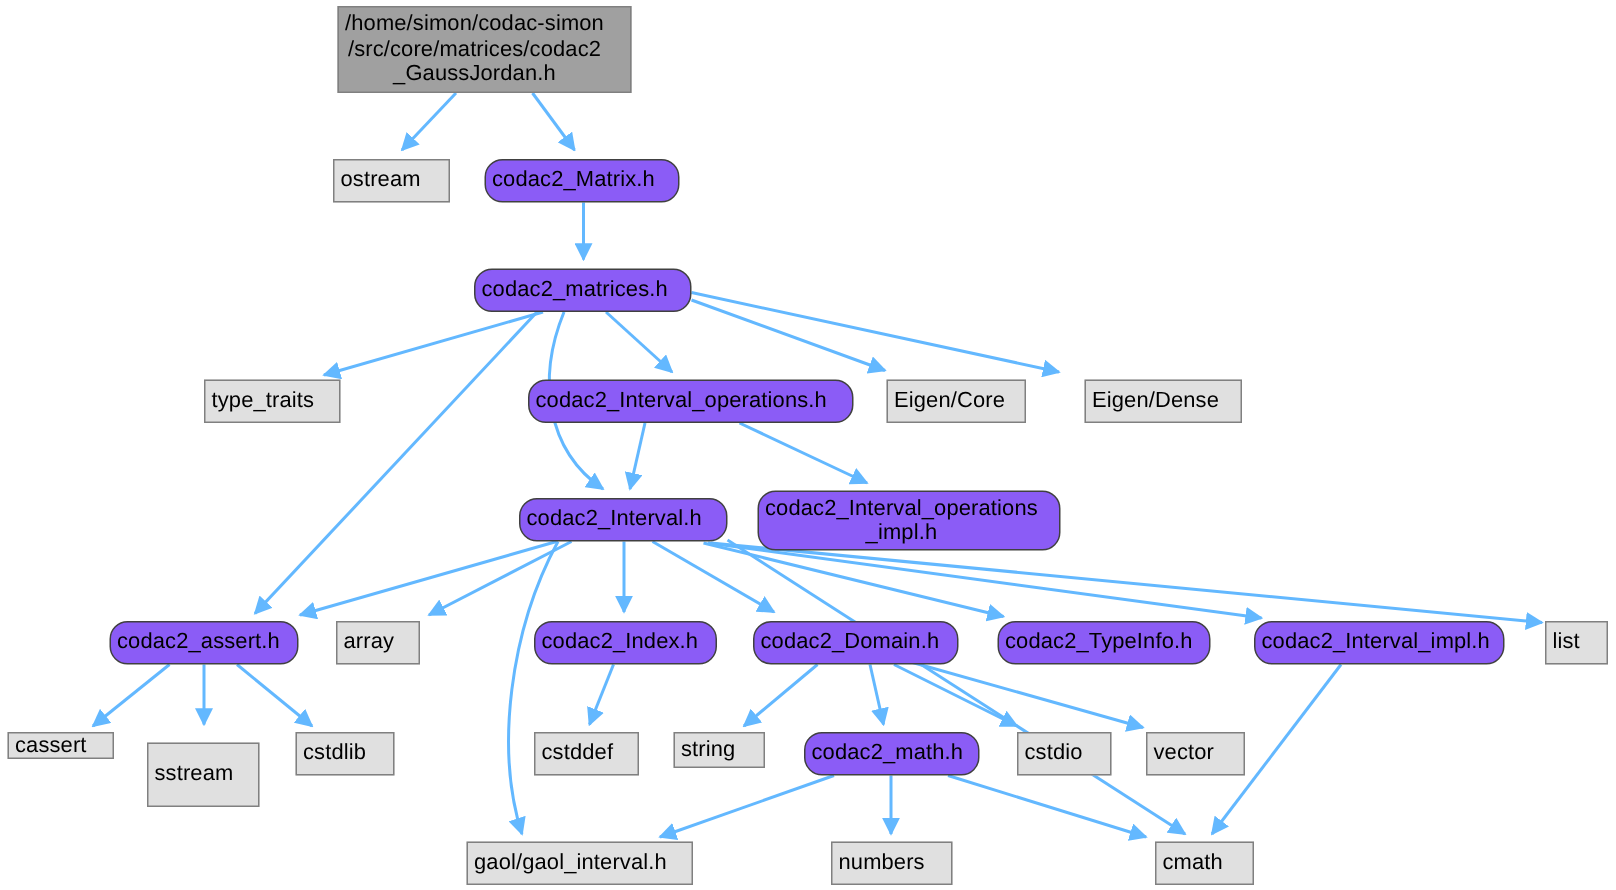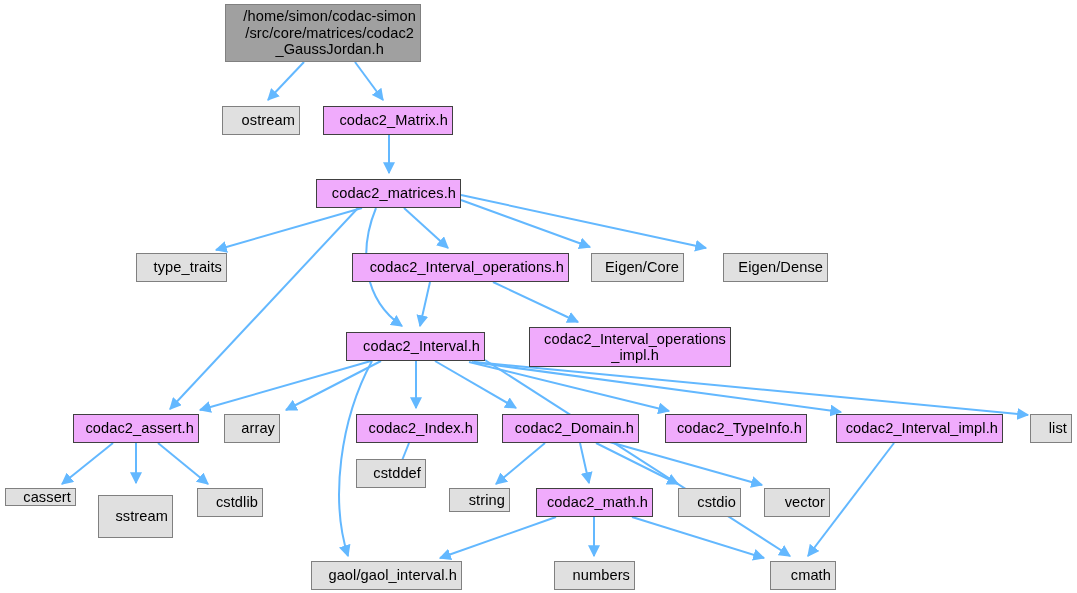--- a/index.html
+++ b/index.html
@@ -23,31 +23,32 @@
     width: 1077px;
     height: 593px;
     pointer-events: none;
   }
   .node {
     position: absolute;
     box-sizing: border-box;
     border: 1px solid #000000;
     display: flex;
     align-items: center;
-    justify-content: flex-end;
+    justify-content: flex-start;
     text-align: center;
     font-size: 14.6px;
     line-height: 1.12;
     color: #000000;
     white-space: pre;
     letter-spacing: 0.1px;
   }
   .node.header {
-    background: #f0abfc;
+    background: #8b5cf6;
     border-color: #404040;
+    border-radius: 12px;
   }
   .node.system {
     background: #e0e0e0;
     border-color: #808080;
   }
   .node.root {
     background: #a0a0a0;
     border-color: #808080;
   }
   .node .label {
@@ -105,33 +106,33 @@
 /src/core/matrices/codac2
 _GaussJordan.h</span></div>
       <div class="node system" style="left: 222px; top: 106px; width: 78px; height: 29px;"><span class="label">ostream</span></div>
       <div class="node header" style="left: 323px; top: 106px; width: 130px; height: 29px;"><span class="label">codac2_Matrix.h</span></div>
       <div class="node header" style="left: 316px; top: 179px; width: 145px; height: 29px;"><span class="label">codac2_matrices.h</span></div>
       <div class="node system" style="left: 136px; top: 253px; width: 91px; height: 29px;"><span class="label">type_traits</span></div>
       <div class="node header" style="left: 352px; top: 253px; width: 217px; height: 29px;"><span class="label">codac2_Interval_operations.h</span></div>
       <div class="node system" style="left: 591px; top: 253px; width: 93px; height: 29px;"><span class="label">Eigen/Core</span></div>
       <div class="node system" style="left: 707px; top: 253px; width: 105px; height: 29px; margin-left: 16px;"><span class="label">Eigen/Dense</span></div>
       <div class="node header" style="left: 346px; top: 332px; width: 139px; height: 29px;"><span class="label">codac2_Interval.h</span></div>
-      <div class="node header" style="left: 529px; top: 327px; width: 202px; height: 40px;"><span class="label">codac2_Interval_operations
+      <div class="node header" style="left: 505px; top: 327px; width: 202px; height: 40px;"><span class="label">codac2_Interval_operations
 _impl.h</span></div>
       <div class="node header" style="left: 73px; top: 414px; width: 126px; height: 29px;"><span class="label">codac2_assert.h</span></div>
       <div class="node system" style="left: 224px; top: 414px; width: 56px; height: 29px;"><span class="label">array</span></div>
       <div class="node header" style="left: 356px; top: 414px; width: 122px; height: 29px;"><span class="label">codac2_Index.h</span></div>
       <div class="node header" style="left: 502px; top: 414px; width: 137px; height: 29px;"><span class="label">codac2_Domain.h</span></div>
       <div class="node header" style="left: 665px; top: 414px; width: 142px; height: 29px;"><span class="label">codac2_TypeInfo.h</span></div>
       <div class="node header" style="left: 836px; top: 414px; width: 167px; height: 29px;"><span class="label">codac2_Interval_impl.h</span></div>
       <div class="node system" style="left: 1030px; top: 414px; width: 42px; height: 29px;"><span class="label">list</span></div>
       <div class="node system" style="left: 5px; top: 488px; width: 71px; height: 18px;"><span class="label">cassert</span></div>
       <div class="node system" style="left: 98px; top: 495px; width: 75px; height: 43px;"><span class="label">sstream</span></div>
       <div class="node system" style="left: 197px; top: 488px; width: 66px; height: 29px;"><span class="label">cstdlib</span></div>
-      <div class="node system" style="left: 356px; top: 459px; width: 70px; height: 29px; padding-left: 28px;"><span class="label">cstddef</span></div>
+      <div class="node system" style="left: 356px; top: 488px; width: 70px; height: 29px;"><span class="label">cstddef</span></div>
       <div class="node system" style="left: 449px; top: 488px; width: 61px; height: 24px;"><span class="label">string</span></div>
       <div class="node header" style="left: 536px; top: 488px; width: 117px; height: 29px;"><span class="label">codac2_math.h</span></div>
       <div class="node system" style="left: 678px; top: 488px; width: 63px; height: 29px;"><span class="label">cstdio</span></div>
       <div class="node system" style="left: 764px; top: 488px; width: 66px; height: 29px;"><span class="label">vector</span></div>
       <div class="node system" style="left: 311px; top: 561px; width: 151px; height: 29px;"><span class="label">gaol/gaol_interval.h</span></div>
       <div class="node system" style="left: 554px; top: 561px; width: 81px; height: 29px;"><span class="label">numbers</span></div>
       <div class="node system" style="left: 770px; top: 561px; width: 66px; height: 29px;"><span class="label">cmath</span></div>
     </div>
 </div>
 

